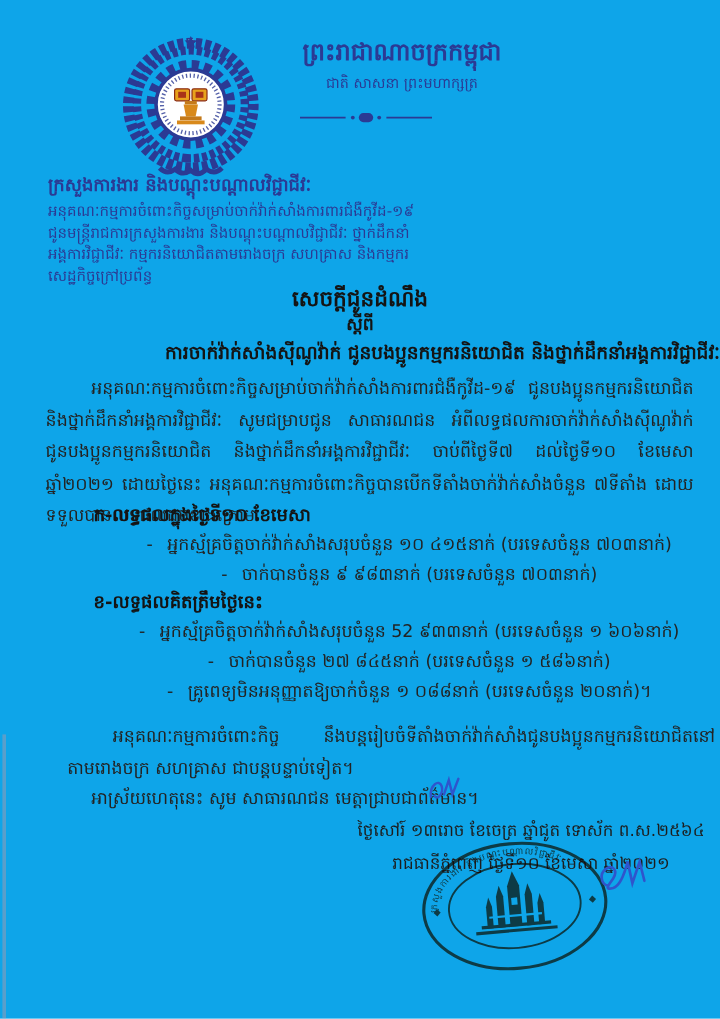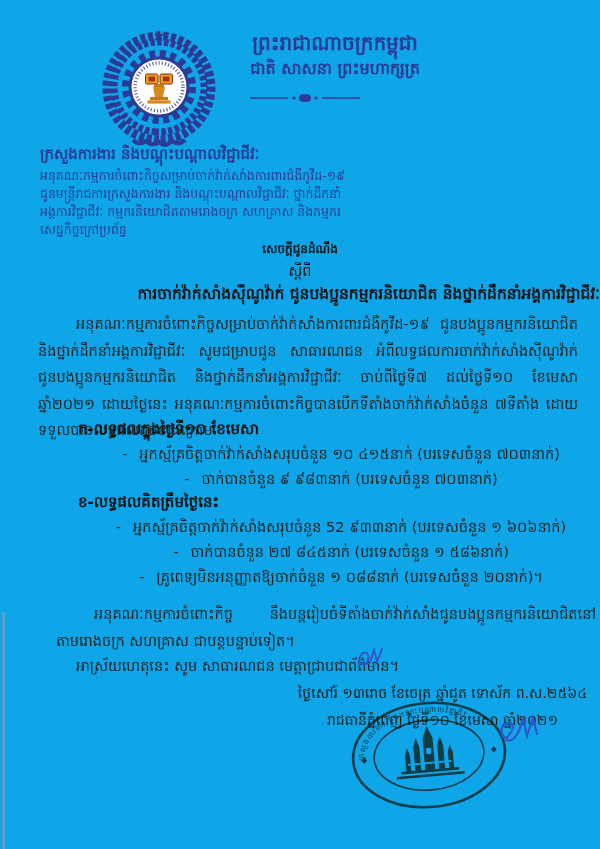--- a/index.html
+++ b/index.html
@@ -3,32 +3,32 @@
 <meta charset="utf-8">
 <style>
   html,body{margin:0;padding:0;background:#ffffff;}
   .page{position:relative;width:600px;height:849px;background:#0ea5e9;overflow:hidden;
         font-family:"DejaVu Sans","Liberation Sans",sans-serif;color:#222;}
   .abs{position:absolute;}
 
   
   .kingdom{left:205px;top:30px;width:260px;text-align:center;color:#2b3a94;}
   .kingdom-l1{font-size:20px;font-weight:bold;line-height:26px;}
-  .kingdom-l2{font-size:16px;line-height:26px;font-weight:bold;}
+  .kingdom-l2{font-size:12px;line-height:26px;}
   .hr-ornament{left:250px;top:92px;width:110px;height:12px;}
 
   
   .ministry{left:40px;top:144px;width:340px;color:#2b3a94;}
   .ministry-name{font-size:15px;font-weight:bold;line-height:21px;margin-bottom:2px;}
   .ministry-line{font-size:12.5px;line-height:18px;}
 
   
   .doc-title{left:0;top:238px;width:600px;text-align:center;color:#141414;}
-  .doc-title-l1{font-size:12px;font-weight:bold;line-height:23px;}
-  .doc-title-l2{font-size:14.5px;font-weight:normal;line-height:21px;}
+  .doc-title-l1{font-size:18px;font-weight:bold;line-height:23px;}
+  .doc-title-l2{font-size:14.5px;font-weight:bold;line-height:21px;}
   .doc-title-l3{font-size:15.5px;font-weight:bold;line-height:24px;text-align:right;}
 
   .body-text{font-size:14.5px;line-height:26.5px;color:#232323;}
   .intro{left:38px;top:311px;width:540px;text-align:justify;text-indent:38px;}
 
   .section{left:78px;width:500px;}
   .sec-k{top:417px;}
   .sec-b{top:490px;}
   .sec-heading{font-size:15px;font-weight:bold;color:#141414;line-height:24px;}
   .bullets{margin:1px 0 0 0;padding:0 0 0 26px;list-style:none;text-align:center;}

